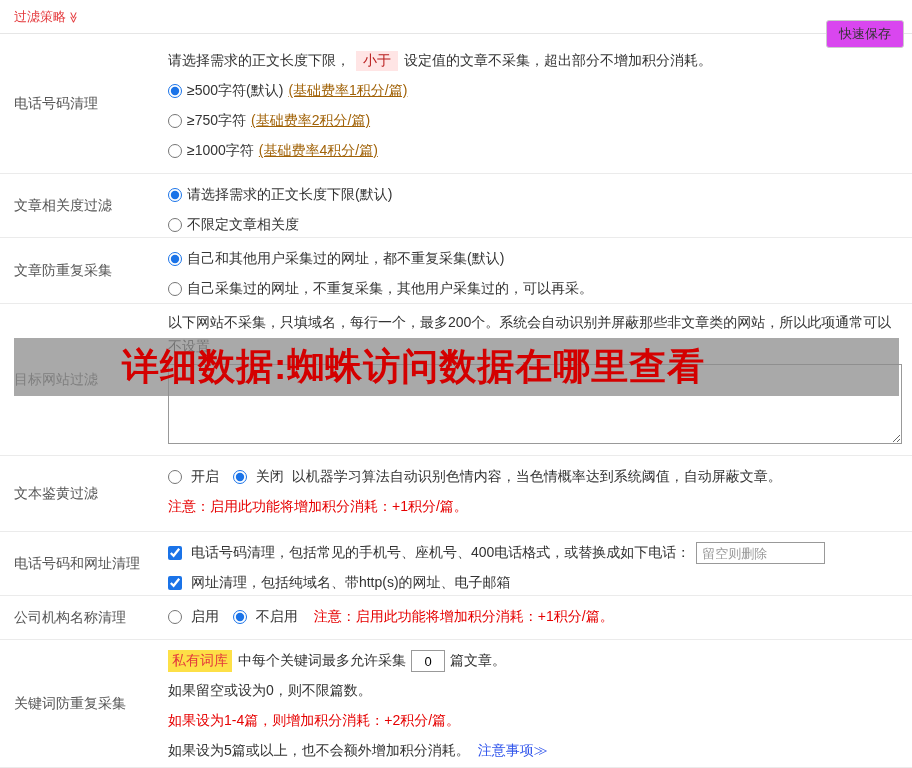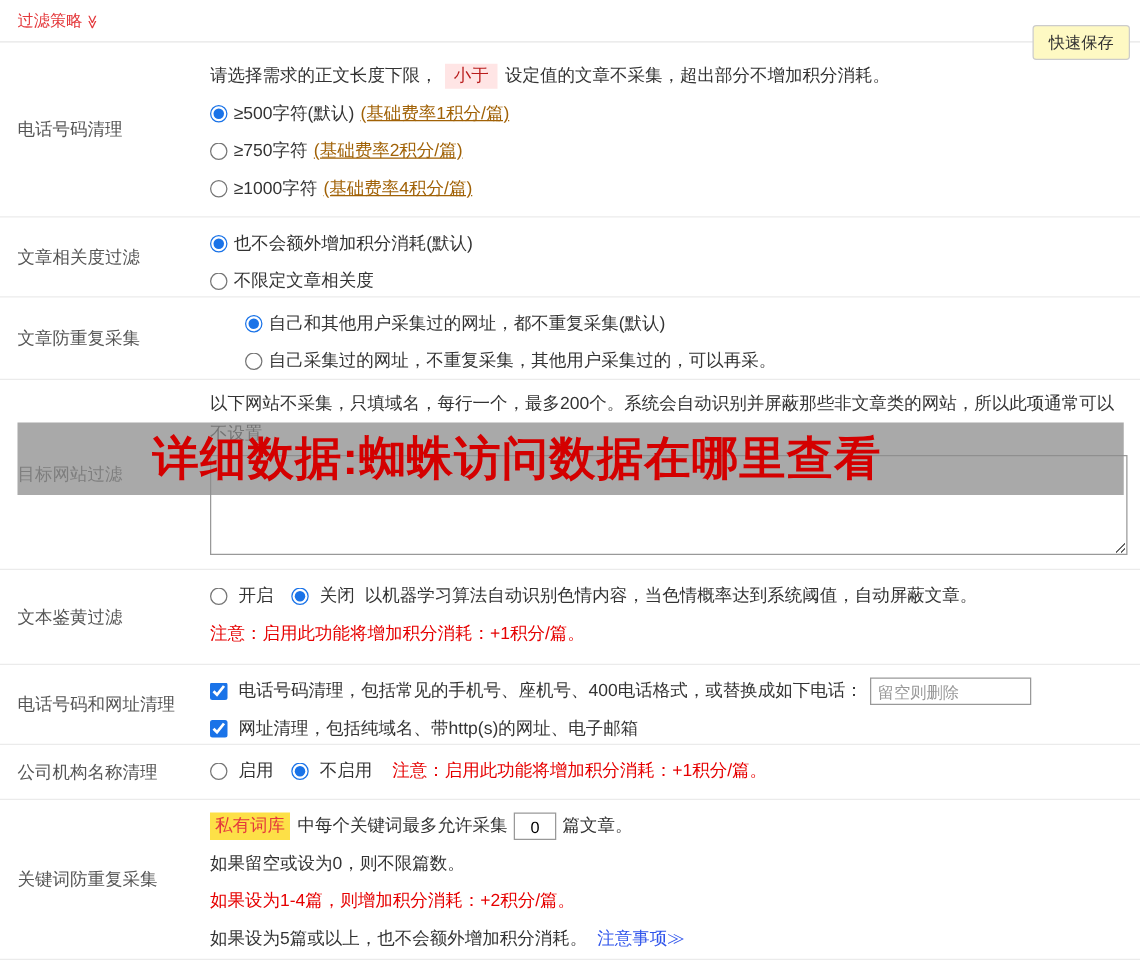--- a/index.html
+++ b/index.html
@@ -22,21 +22,21 @@
     height: 34px;
     display: flex;
     align-items: center;
     justify-content: space-between;
     padding: 0 8px 0 14px;
     border-bottom: 1px solid #e6e6e6;
   }
   .header-title { color: #e4393c; font-size: 13px; cursor: pointer; }
   .header-title .chev { display: inline-block; transform: rotate(90deg); font-size: 11px; margin-left: 2px; }
   .save-btn {
-    background: #fef9c3;
+    background: #d946ef;
     border: 1px solid #ccc;
     border-radius: 3px;
     padding: 4px 12px;
     font-size: 13px;
     color: #333;
     font-family: "Liberation Sans", sans-serif;
     cursor: pointer;
     margin-top: 34px;
   }
   .row {
@@ -50,21 +50,21 @@
     display: flex;
     align-items: center;
     color: #555;
     flex-shrink: 0;
   }
   .row-content { flex: 1; padding: 6px 10px 0 0; }
   .row-content.pt12 { padding-top: 12px; }
   .line { height: 30px; display: flex; align-items: center; white-space: nowrap; }
   .r1 { height: 140px; }
   .r2 { height: 64px; }
-  .r3 { height: 66px; gap: 28px; }
+  .r3 { height: 66px; }
   .r4 { height: 152px; }
   .r5 { height: 76px; }
   .r6 { height: 64px; }
   .r7 { height: 44px; }
   .r8 { height: 128px; }
   .hl {
     color: #b91c1c;
     background: #ffe5e5;
     padding: 1px 7px;
     margin: 0 6px;
@@ -162,21 +162,21 @@
       <span class="fee">(基础费率4积分/篇)</span>
     </label>
   </div>
 </div>
 
 <div class="row r2">
   <div class="row-label">文章相关度过滤</div>
   <div class="row-content">
     <label class="line opt">
       <input type="radio" name="rel" checked="" style="">
-      <span>也不会额外增加积分消耗(默认)</span>
+      <span>请选择需求的正文长度下限(默认)</span>
     </label>
     <label class="line opt">
       <input type="radio" name="rel" style="">
       <span>不限定文章相关度</span>
     </label>
   </div>
 </div>
 
 <div class="row r3">
   <div class="row-label">文章防重复采集</div>

